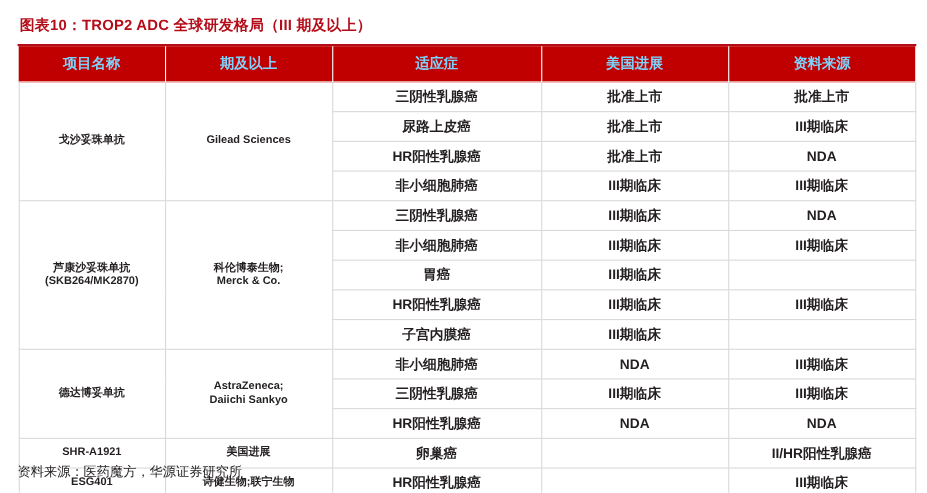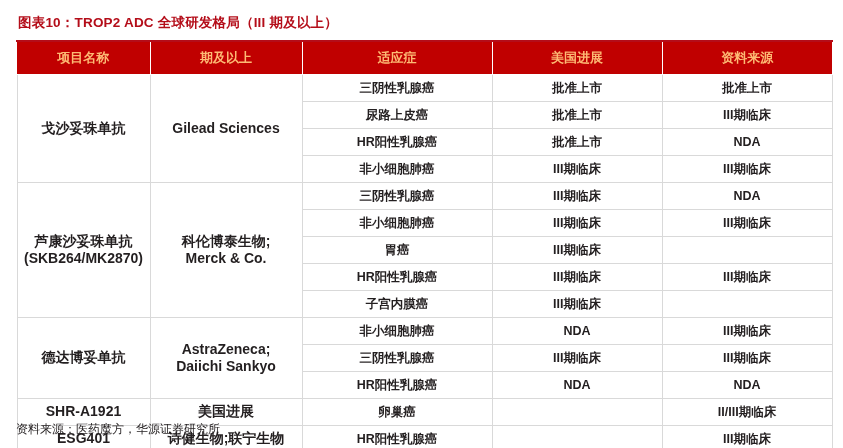--- a/index.html
+++ b/index.html
@@ -37,21 +37,21 @@
   }
   table.exhibit {
     border-collapse: collapse;
     width: 815px;
     margin: 0 auto;
     table-layout: fixed;
     font-size: 12.5px;
   }
   table.exhibit th {
     background: #c00000;
-    color: #fdba74;
+    color: #7dd3fc;
     font-weight: bold;
     font-size: 13px;
     height: 30px;
     border: 1px solid #ffffff;
     border-top: none;
     text-align: center;
     vertical-align: middle;
   }
   table.exhibit th:first-child { border-left: none; }
   table.exhibit th:last-child { border-right: none; }
@@ -61,21 +61,21 @@
     text-align: center;
     vertical-align: middle;
     height: 24px;
     padding: 1px 3px;
     color: #231f20;
     font-weight: bold;
   }
   table.exhibit td.first-col { border-left: 1px solid #d9d9d9; }
   table.exhibit tr.last-row td { border-bottom: 2px solid #c00000; }
   td.group-cell {
-    font-size: 14px;
+    font-size: 10px;
     line-height: 1.25;
   }
   .col1 { width: 133px; }
   .col2 { width: 152px; }
   .col3 { width: 190px; }
   .col4 { width: 170px; }
   .col5 { width: 170px; }
   .source {
     position: absolute;
     left: 16px;
@@ -174,21 +174,21 @@
         <tr>
           <td>HR阳性乳腺癌</td>
           <td>NDA</td>
           <td>NDA</td>
         </tr>
         <tr>
           <td class="first-col group-cell" rowspan="1">SHR-A1921</td>
           <td class="group-cell" rowspan="1">美国进展</td>
           <td>卵巢癌</td>
           <td></td>
-          <td>II/III期临床</td>
+          <td>II/HR阳性乳腺癌</td>
         </tr>
         <tr class="last-row">
           <td class="first-col group-cell" rowspan="1">ESG401</td>
           <td class="group-cell" rowspan="1">诗健生物;联宁生物</td>
           <td>HR阳性乳腺癌</td>
           <td></td>
           <td>III期临床</td>
         </tr>
       </tbody>
   </table>

